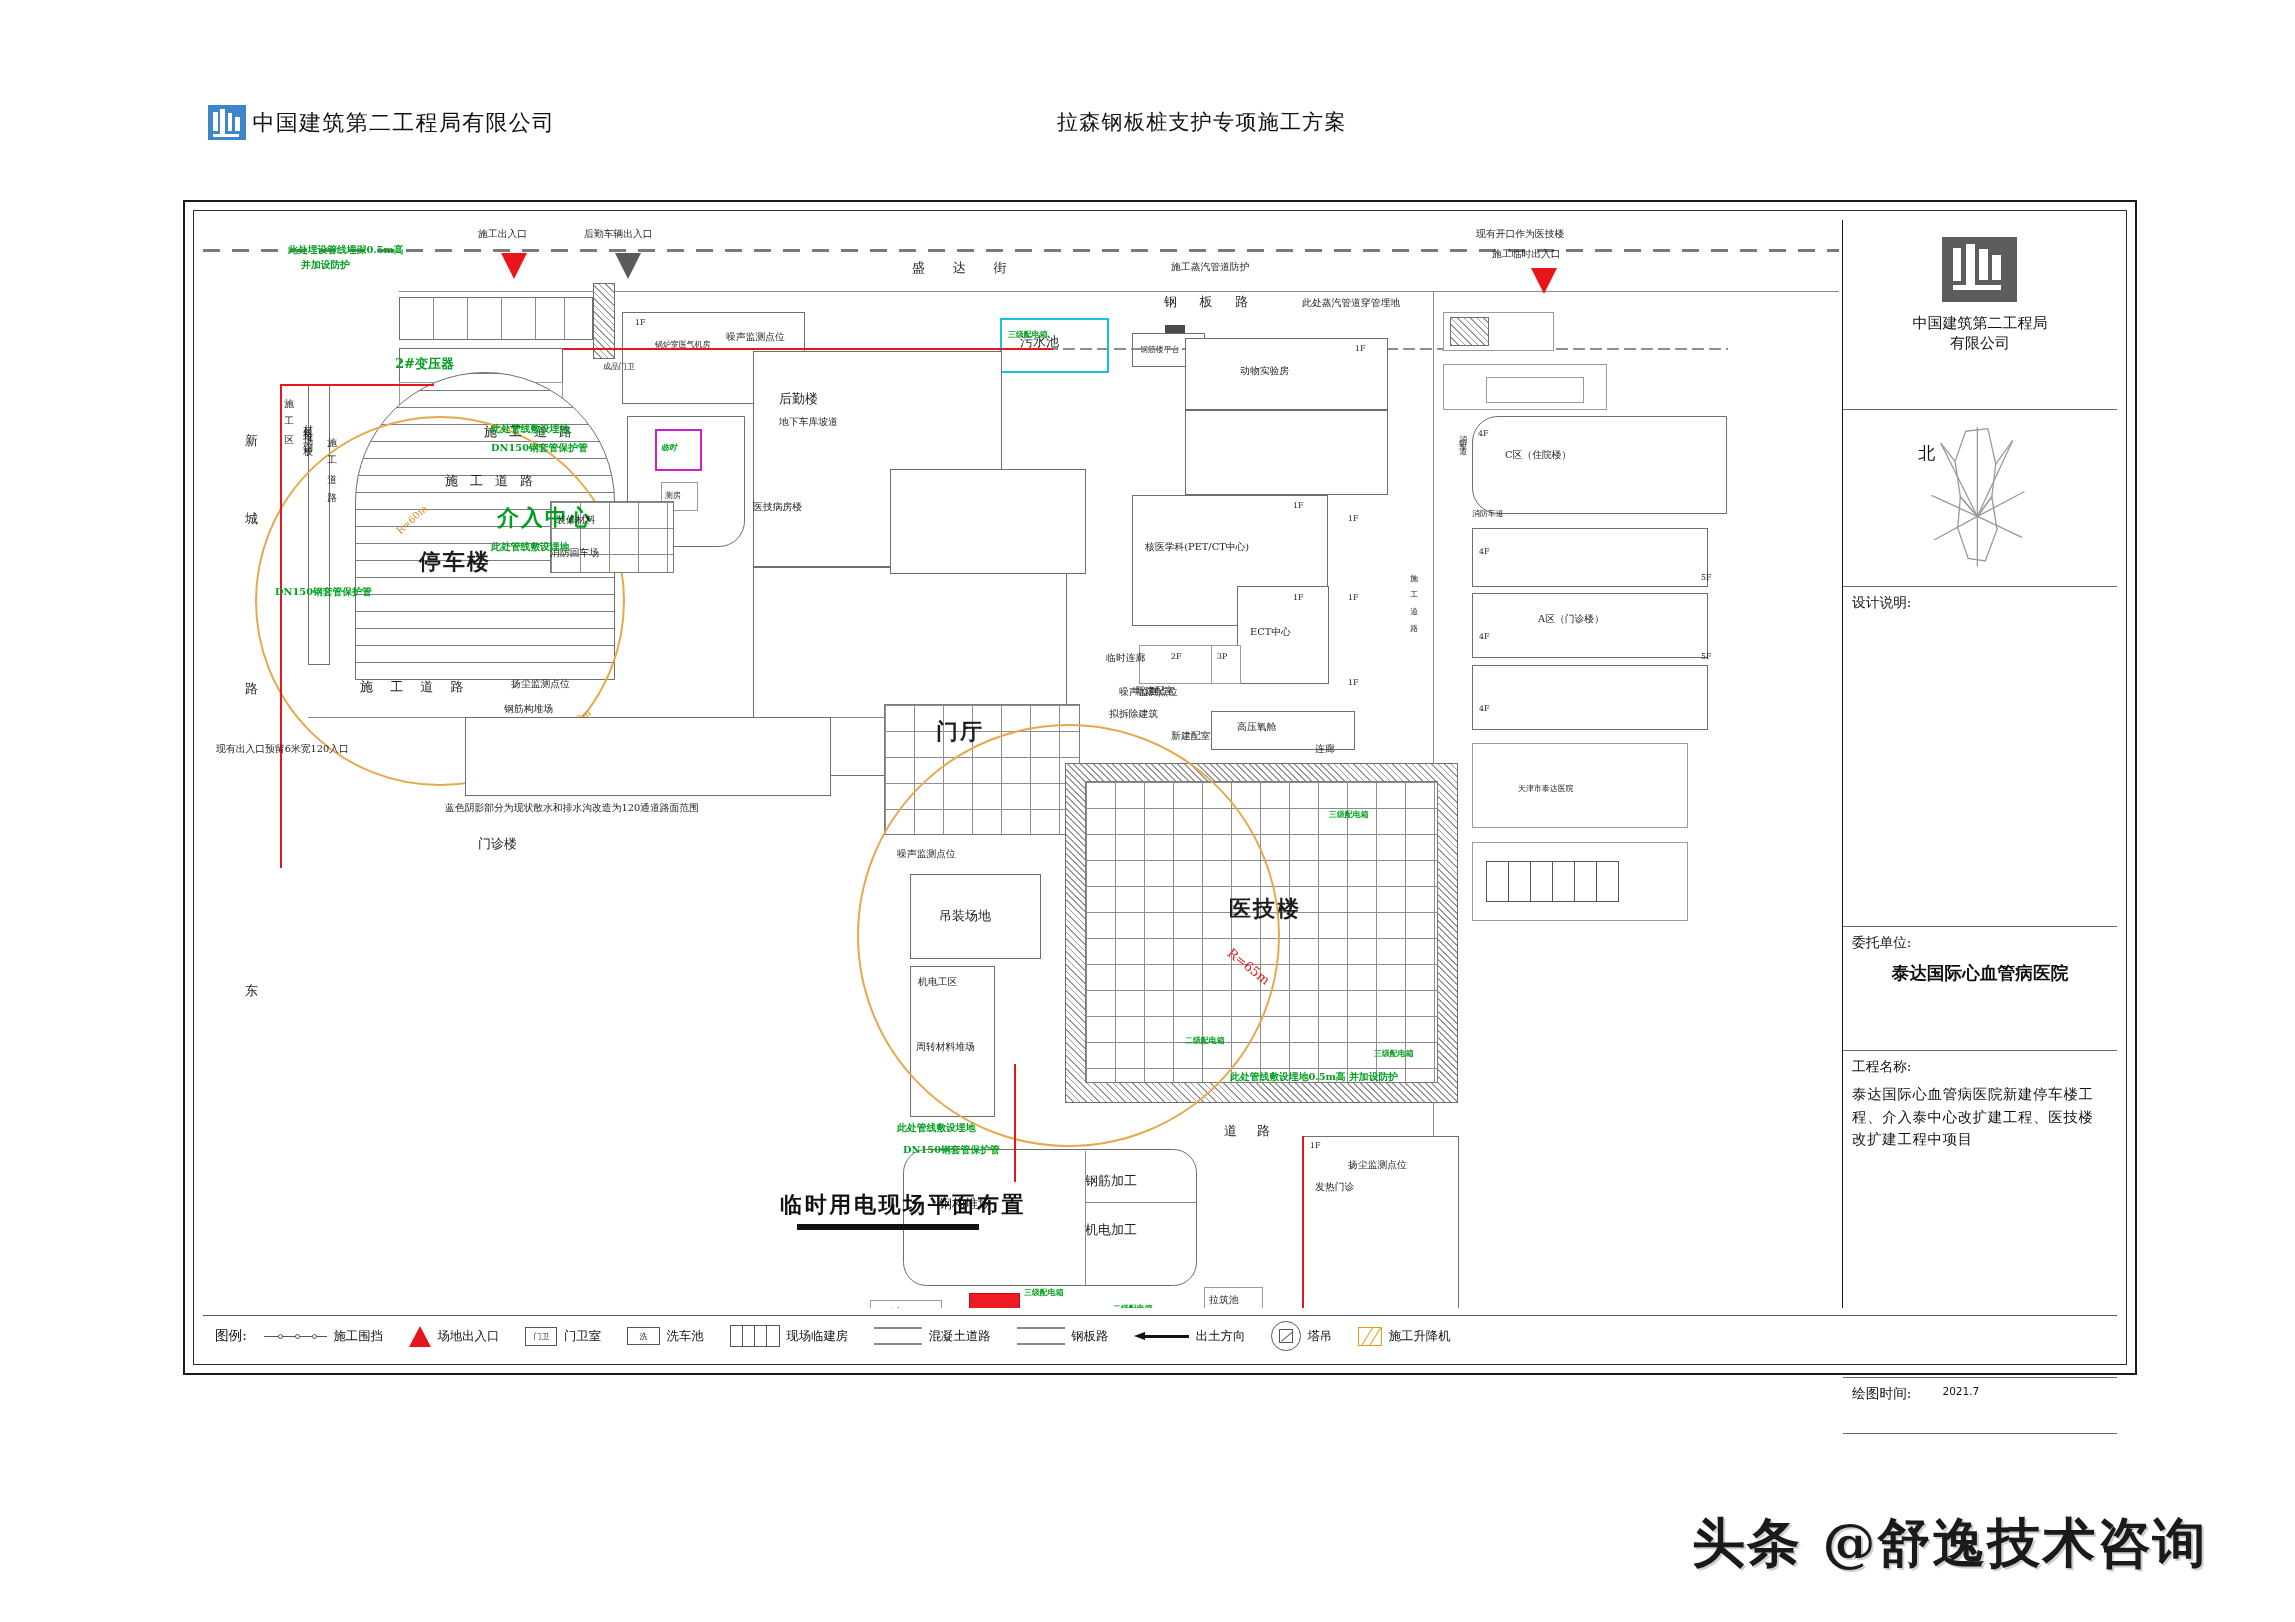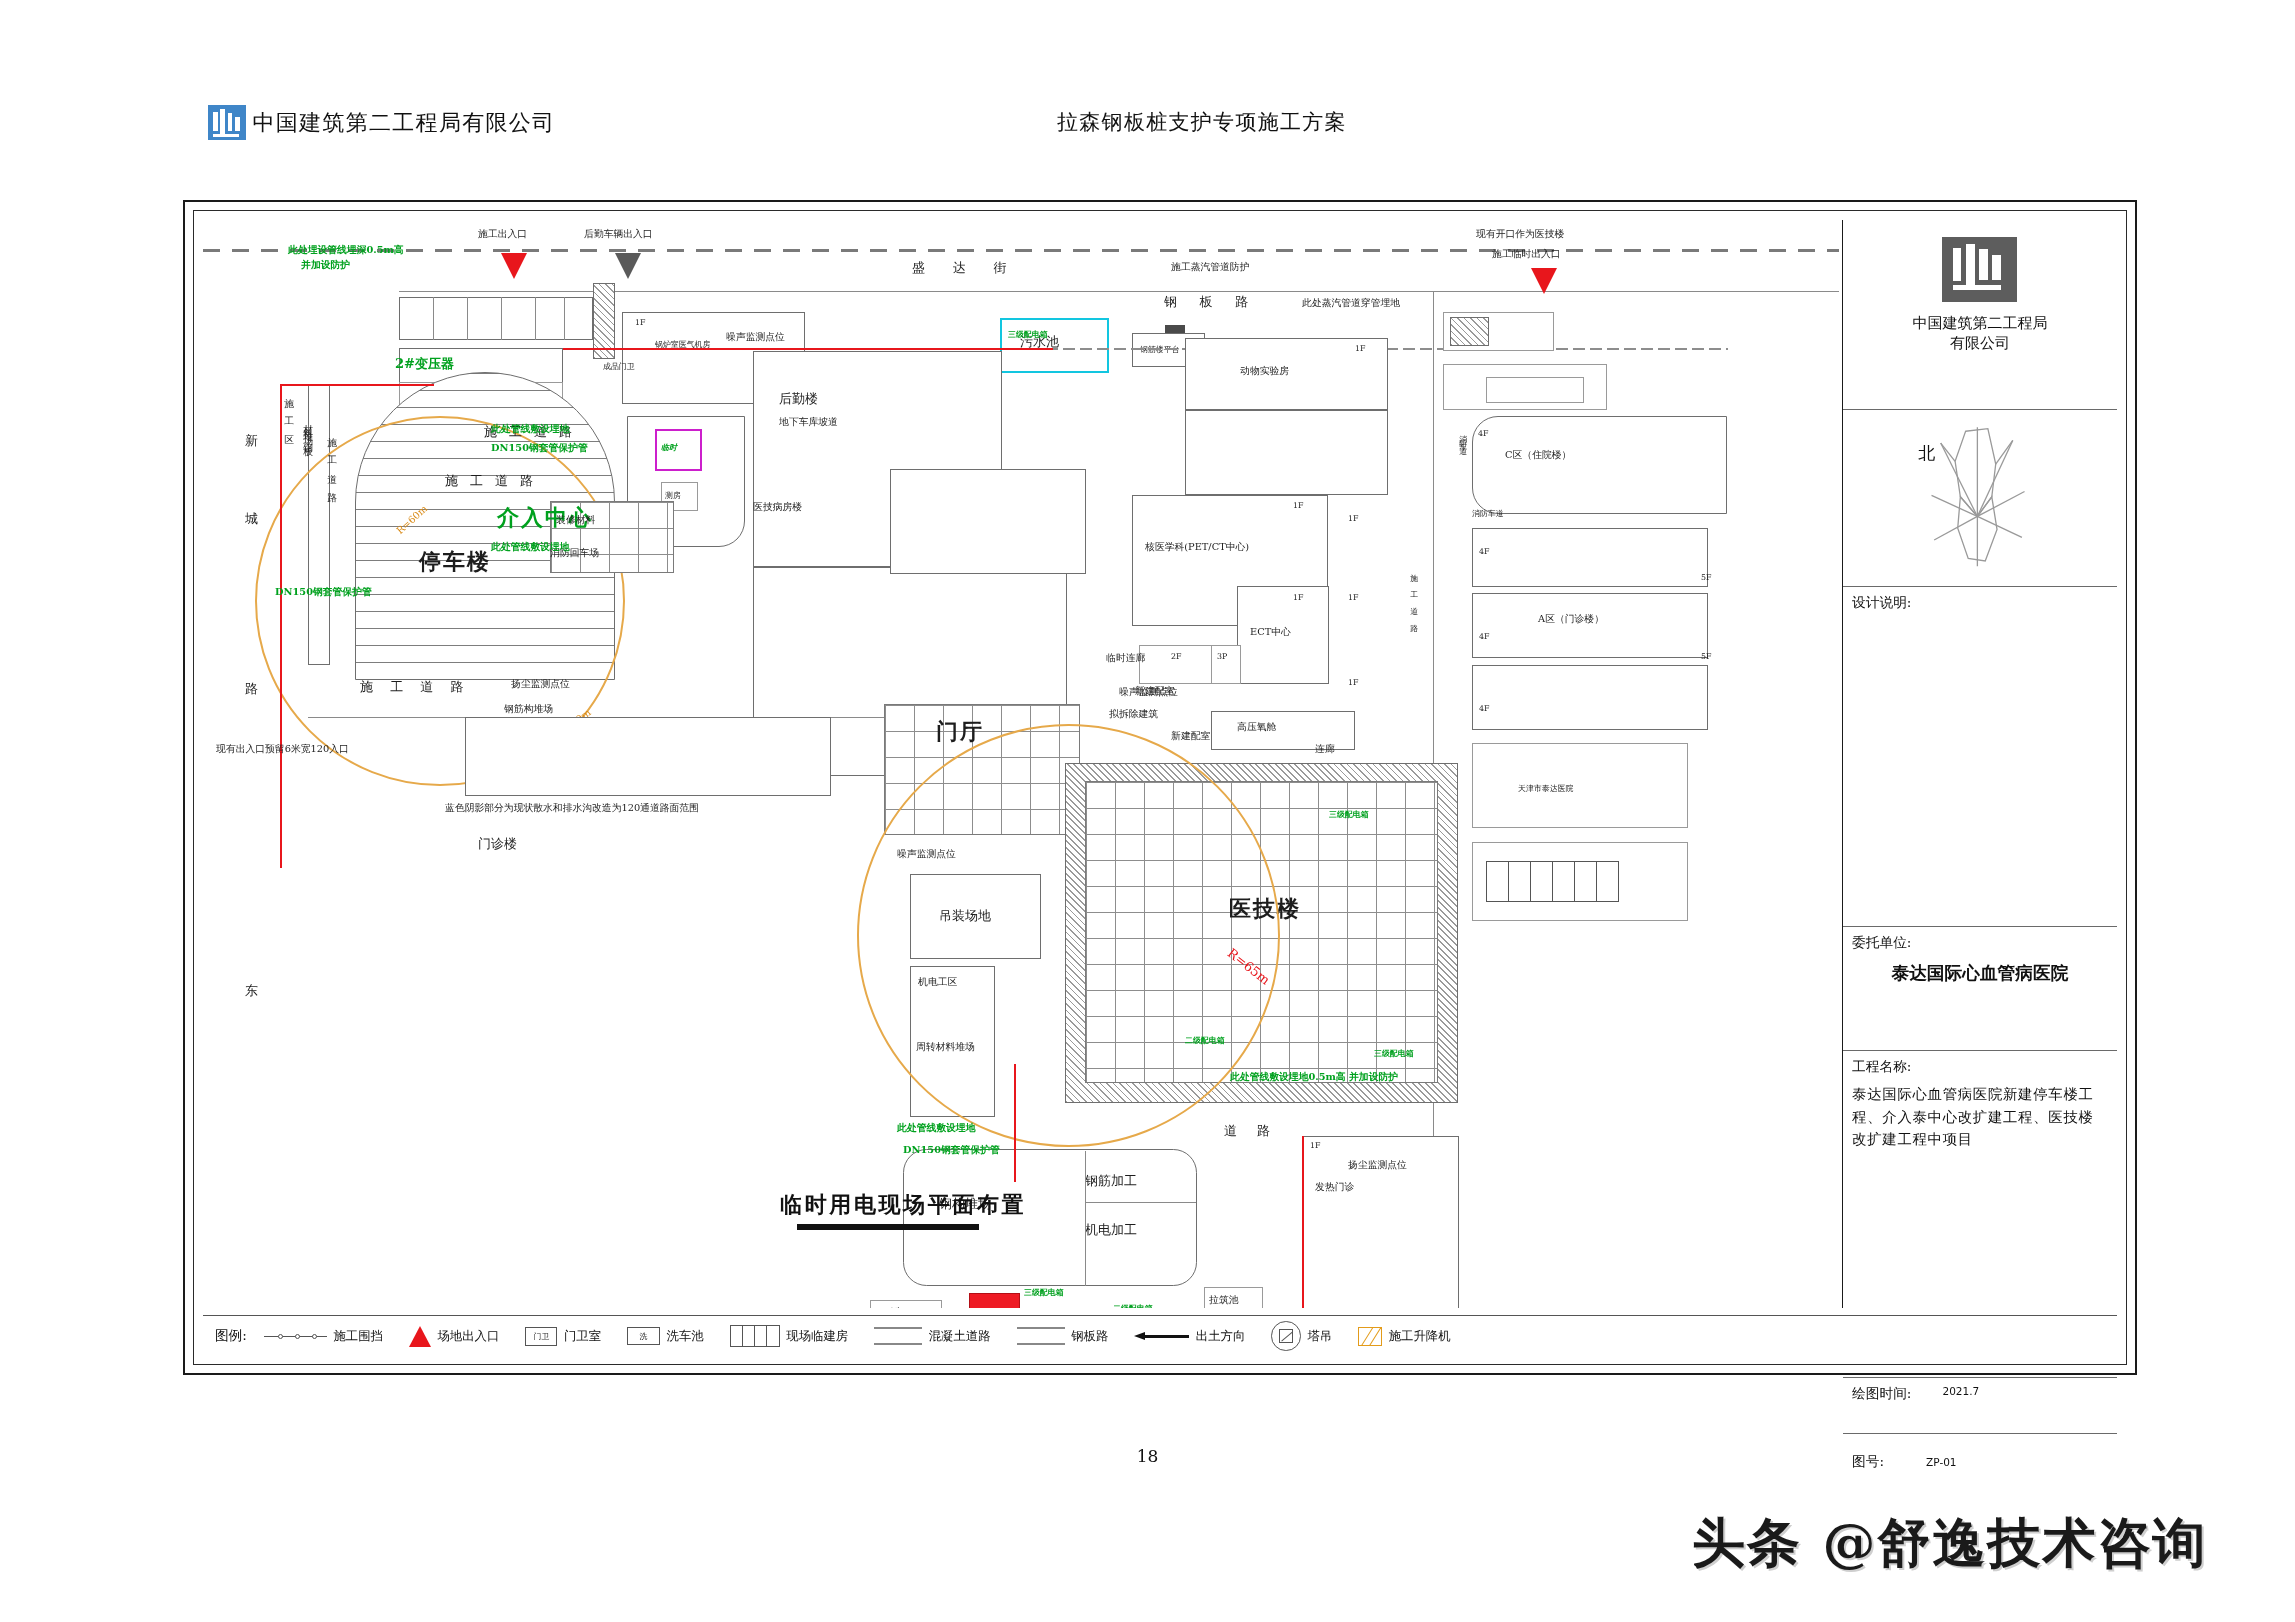--- a/index.html
+++ b/index.html
@@ -494,27 +494,22 @@
         <div class="tb-lbl">工程名称:</div>
         <div class="pv">泰达国际心血管病医院新建停车楼工程、介入泰中心改扩建工程、医技楼改扩建工程中项目</div>
       </div>
 
 
       <div class="tb-row" style="height:56px;display:flex;align-items:flex-start;">
         <span class="tb-lbl">绘图时间:</span>
         <span class="tb-num" style="margin-left:31px;">2021.7</span>
       </div>
 
-      <div class="tb-row" style="height:56px;display:flex;align-items:center;border-bottom:none;">
-        <span class="tb-lbl">图号:</span>
-        <span class="tb-num" style="margin-left:42px;">ZP-01</span>
-      </div>
 
     </div>
 
   </div>
   </div>
 
-  <div class="pageno">18</div>
   <div class="wm">头条 @舒逸技术咨询</div>
 
 </div>
 
 
 </body></html>

